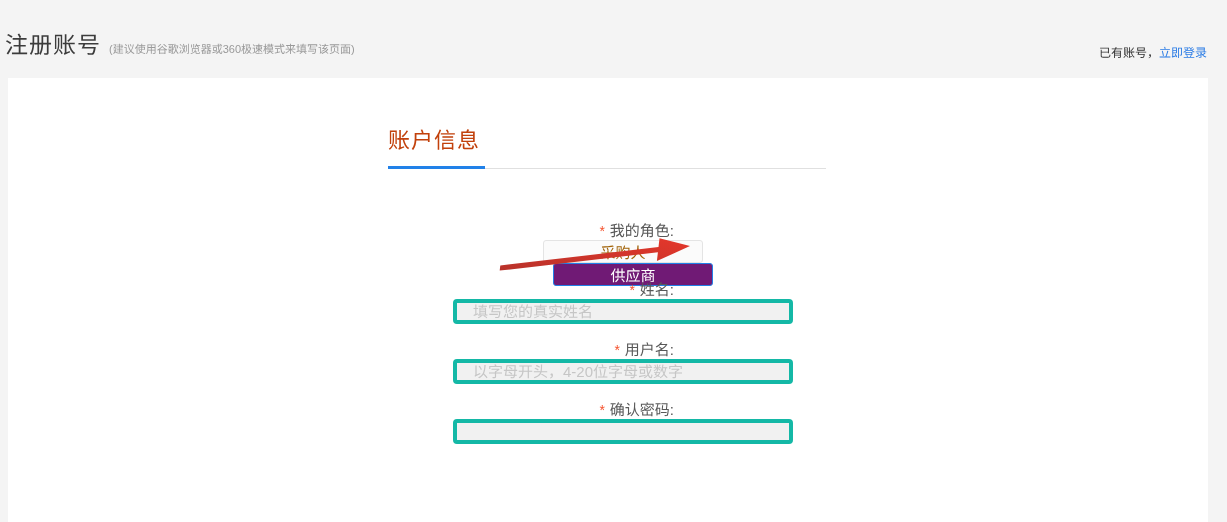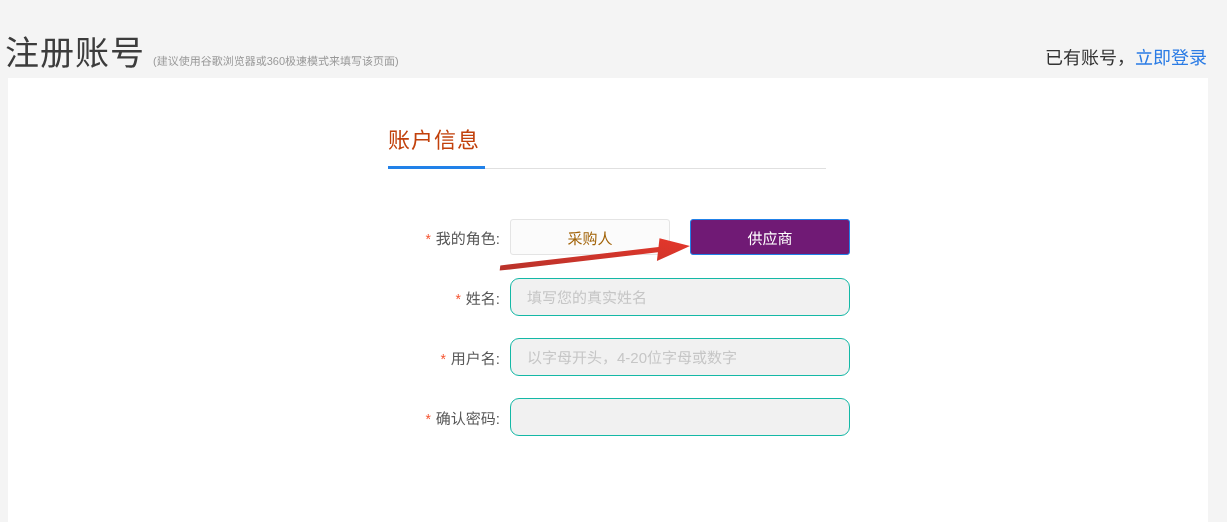--- a/index.html
+++ b/index.html
@@ -9,54 +9,54 @@
     font-family: "Liberation Sans", "DejaVu Sans", sans-serif;
     overflow: hidden;
     position: relative;
   }
   
   .header {
     position: absolute; top: 0; left: 0; right: 0; height: 78px;
     padding: 26px 20px 0 5px;
   }
   .title-row { display: flex; align-items: baseline; }
-  .page-title { font-size: 34px; font-weight: 400; color: #3c3c3c; letter-spacing: 1px; }
+  .page-title { font-size: 23px; font-weight: 400; color: #3c3c3c; letter-spacing: 1px; }
   .page-subtitle { font-size: 11px; color: #999; margin-left: 8px; }
   .header-right {
     position: absolute; right: 20px; top: 43px;
-    font-size: 18px; color: #333;
+    font-size: 12px; color: #333;
   }
   .login-link { color: #2b7ce5; text-decoration: none; cursor: pointer; }
   
   .panel {
     position: absolute; left: 8px; right: 19px; top: 78px; bottom: -10px;
     background: #ffffff;
   }
   .section { position: absolute; left: 380px; top: 44px; width: 438px; }
   .section-title { font-size: 22px; font-weight: 400; color: #c2410c; letter-spacing: 1px; }
   .section-rule { position: relative; margin-top: 14px; width: 438px; height: 1px; background: #e0e0e0; }
   .section-rule-accent { position: absolute; left: 0; top: -2px; width: 97px; height: 3px; background: #2181e8; }
   
   .form { position: absolute; left: 380px; top: 141px; width: 470px; }
-  .form-row { display: flex; align-items: center; margin-bottom: 22px; height: 38px; }
+  .form-row { display: flex; align-items: center; margin-bottom: 22px; height: 38px; flex-direction: column; }
   .form-row.role-row { height: 36px; margin-bottom: 23px; }
   .form-label {
     width: 122px; text-align: right; padding-right: 10px;
     font-size: 15px; color: #595959; white-space: nowrap; flex: none;
   }
   .req { color: #f5512c; margin-right: 5px; font-size: 14px; }
   .role-btn {
     width: 160px; height: 36px; font-size: 15px; border-radius: 3px;
     cursor: pointer; font-family: inherit;
   }
   .role-btn.plain { background: #fbfbfb; border: 1px solid #e4e4e4; color: #a16207; }
   .role-btn.selected { background: #701a75; border: 1px solid #2181e8; color: #fff; margin-left: 20px; }
   .text-input {
-    width: 340px; height: 38px; background: #f1f1f1; border: 1px solid #14b8a6;
-    border-radius: 9px; padding: 0 16px; font-size: 15px; color: #333;
+    width: 340px; height: 38px; background: #f1f1f1; border: 4px solid #14b8a6;
+    border-radius: 4px; padding: 0 16px; font-size: 15px; color: #333;
     font-family: inherit; outline: none;
   }
   .text-input::placeholder { color: #c6c6c6; opacity: 1; }
   
   .arrow-overlay { position: absolute; left: 482px; top: 150px; width: 210px; height: 55px; pointer-events: none; z-index: 5; }
 </style>
 </head>
 <body>
 
 <div class="header">

